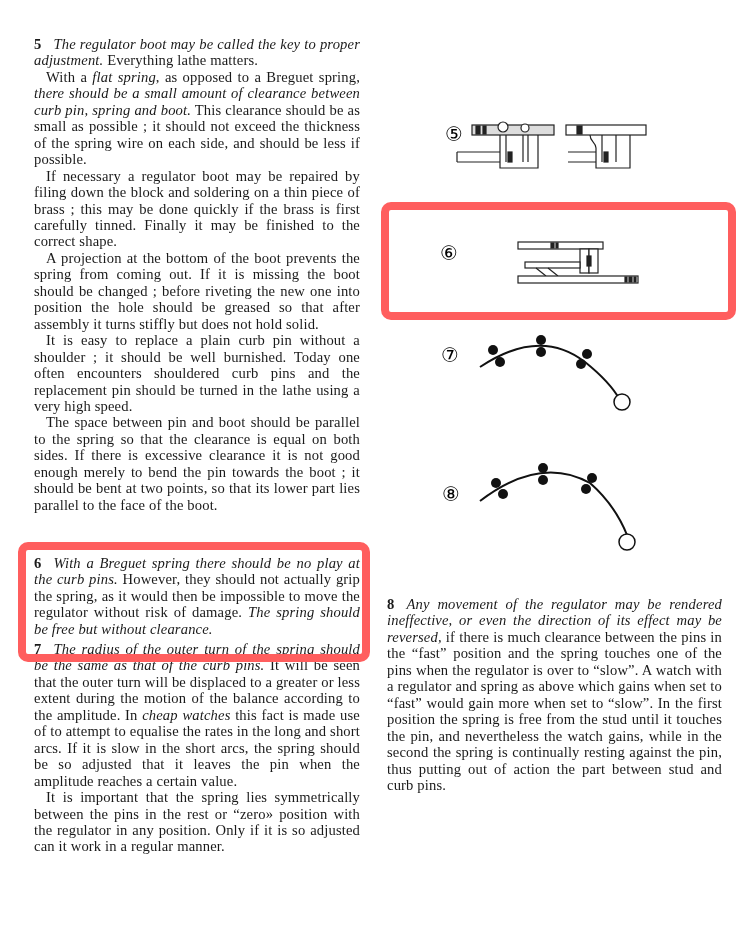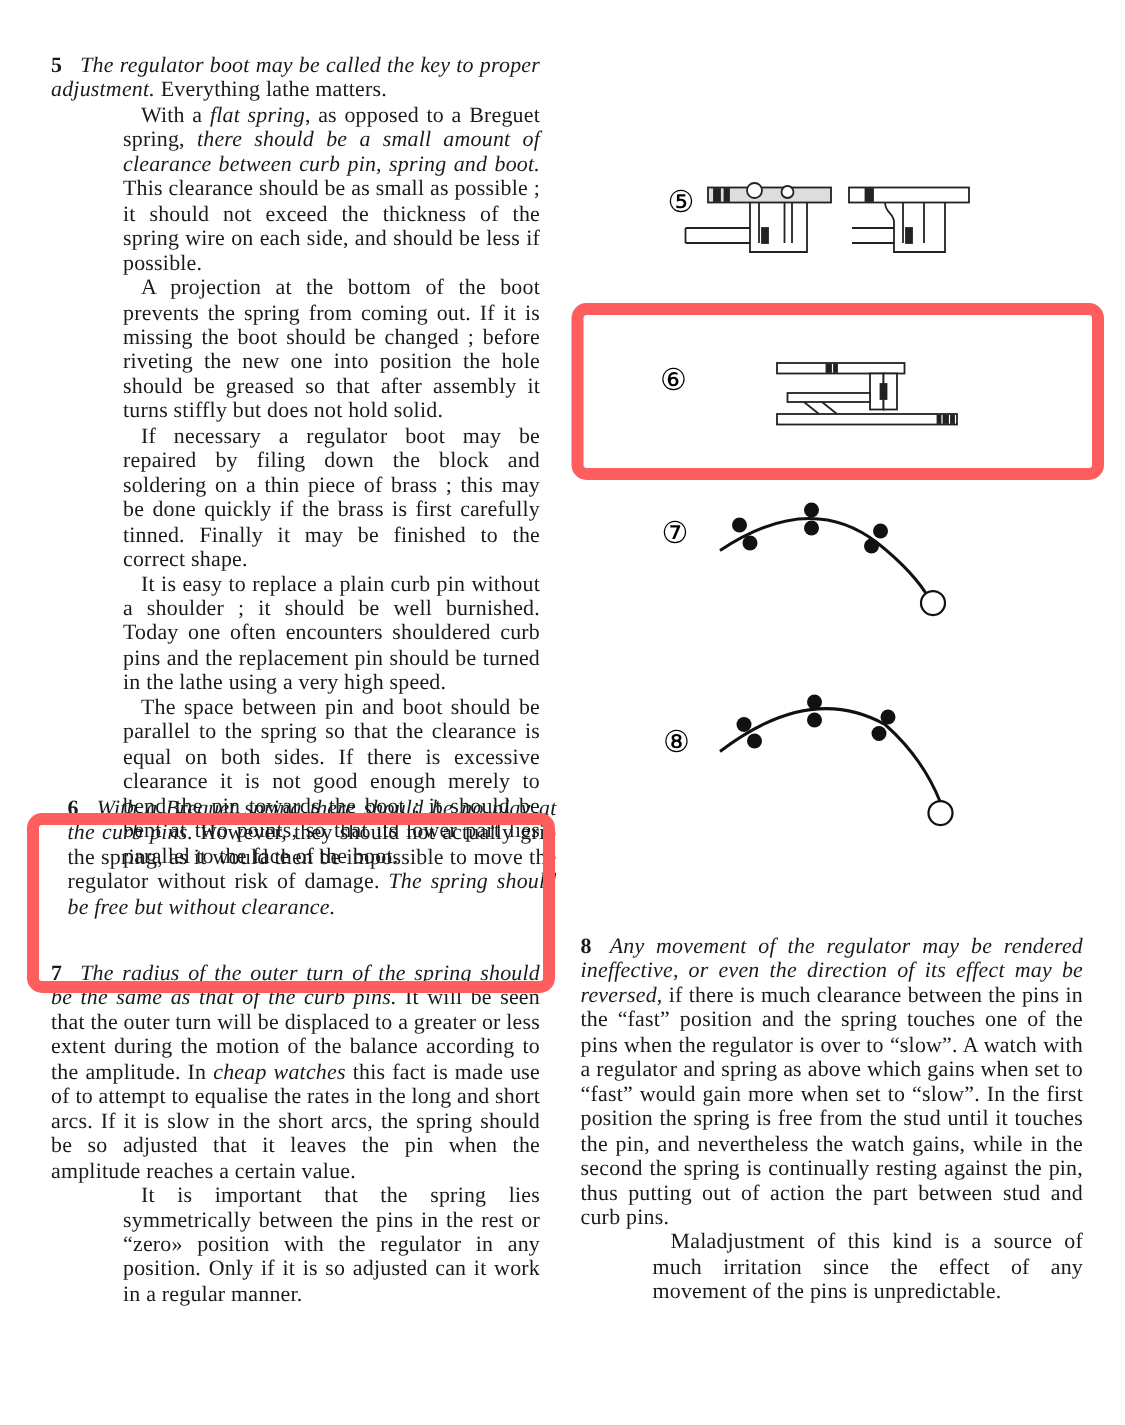--- a/index.html
+++ b/index.html
@@ -1,57 +1,56 @@
 <!DOCTYPE html>
 <html><head>
 <meta charset="utf-8">
 <style>
   html, body { margin: 0; padding: 0; background: #ffffff; }
   body { width: 750px; height: 950px; position: relative; overflow: hidden;
          font-family: "Liberation Serif", "DejaVu Serif", serif; color: #1a1a1a; }
   .col { position: absolute; font-size: 14.6px; line-height: 16.45px; text-align: justify;
          letter-spacing: 0.15px; }
   .col p { margin: 0; text-indent: 0; }
-  .col p.ind { text-indent: 12px; margin-left: 48px; }
+  .col p.ind { text-indent: 12px; }
   .num { font-weight: bold; margin-right: 12px; }
   em { }
   #left { left: 34px; top: 36px; width: 326px; }
-  #right { left: 387px; top: 623px; width: 335px; }
+  #right { left: 387px; top: 596px; width: 335px; }
   .hl { position: absolute; border: 8px solid #ff5e5e; border-radius: 10px; box-sizing: border-box; }
   #hl-text { left: 18px; top: 542px; width: 352px; height: 120px; }
   #hl-fig { left: 381px; top: 202px; width: 355px; height: 118px; }
   .fig { position: absolute; }
   .fig svg { display: block; }
   .figlabel { font-family: "DejaVu Sans", sans-serif; }
-  #sec6 { position: absolute; left: 34px; top: 531px; width: 326px; margin-left: 11px; }
+  #sec6 { position: absolute; left: 34px; top: 555px; width: 326px; }
 </style>
 </head>
 <body>
 
 <div id="left" class="col">
   <p><span class="num">5</span><em>The regulator boot may be called the key to proper adjustment.</em><span> Everything lathe matters.</span></p>
   <p class="ind"><span>With a </span><em>flat spring</em><span>, as opposed to a Breguet spring, </span><em>there should be a small amount of clearance between curb pin, spring and boot.</em><span> This clearance should be as small as possible ; it should not exceed the thickness of the spring wire on each side, and should be less if possible.</span></p>
+  <p class="ind">If necessary a regulator boot may be repaired by filing down the block and soldering on a thin piece of brass ; this may be done quickly if the brass is first carefully tinned. Finally it may be finished to the correct shape.</p>
   <p class="ind">A projection at the bottom of the boot prevents the spring from coming out. If it is missing the boot should be changed ; before riveting the new one into position the hole should be greased so that after assembly it turns stiffly but does not hold solid.</p>
-  <p class="ind">If necessary a regulator boot may be repaired by filing down the block and soldering on a thin piece of brass ; this may be done quickly if the brass is first carefully tinned. Finally it may be finished to the correct shape.</p>
   <p class="ind">It is easy to replace a plain curb pin without a shoulder ; it should be well burnished. Today one often encounters shouldered curb pins and the replacement pin should be turned in the lathe using a very high speed.</p>
   <p class="ind">The space between pin and boot should be parallel to the spring so that the clearance is equal on both sides. If there is excessive clearance it is not good enough merely to bend the pin towards the boot ; it should be bent at two points, so that its lower part lies parallel to the face of the boot.</p>
 </div>
 
 <div id="sec6" class="col">
   <p><span class="num">6</span><em>With a Breguet spring there should be no play at the curb pins.</em><span> However, they should not actually grip the spring, as it would then be impossible to move the regulator without risk of damage. </span><em>The spring should be free but without clearance.</em></p>
 </div>
 
 <div class="col" style="left:34px; top:641px; width:326px;">
   <p><span class="num">7</span><em>The radius of the outer turn of the spring should be the same as that of the curb pins.</em><span> It will be seen that the outer turn will be displaced to a greater or less extent during the motion of the balance according to the amplitude. In </span><em>cheap watches</em><span> this fact is made use of to attempt to equalise the rates in the long and short arcs. If it is slow in the short arcs, the spring should be so adjusted that it leaves the pin when the amplitude reaches a certain value.</span></p>
   <p class="ind">It is important that the spring lies symmetrically between the pins in the rest or “zero» position with the regulator in any position. Only if it is so adjusted can it work in a regular manner.</p>
 </div>
 
 <div id="right" class="col">
   <p><span class="num">8</span><em>Any movement of the regulator may be rendered ineffective, or even the direction of its effect may be reversed,</em><span> if there is much clearance between the pins in the “fast” position and the spring touches one of the pins when the regulator is over to “slow”. A watch with a regulator and spring as above which gains when set to “fast” would gain more when set to “slow”. In the first position the spring is free from the stud until it touches the pin, and nevertheless the watch gains, while in the second the spring is continually resting against the pin, thus putting out of action the part between stud and curb pins.</span></p>
-  <p class="ind">Maladjustment of this kind is a source of much irritation since the effect of any movement of the pins is unpredictable.</p>
 </div>
 
 <div class="fig" style="left:440px; top:110px;">
   <svg width="220" height="70" viewBox="0 0 220 70">
     <text x="5" y="31" font-size="20" class="figlabel">⑤</text>
     <g stroke="#222" stroke-width="1.2" fill="none">
       <rect x="32" y="15" width="82" height="10" fill="#ddd"></rect>
       <rect x="36" y="16" width="4" height="8" fill="#222"></rect>
       <rect x="43" y="16" width="3" height="8" fill="#222"></rect>
       <circle cx="63" cy="17" r="5" fill="#fff"></circle>

